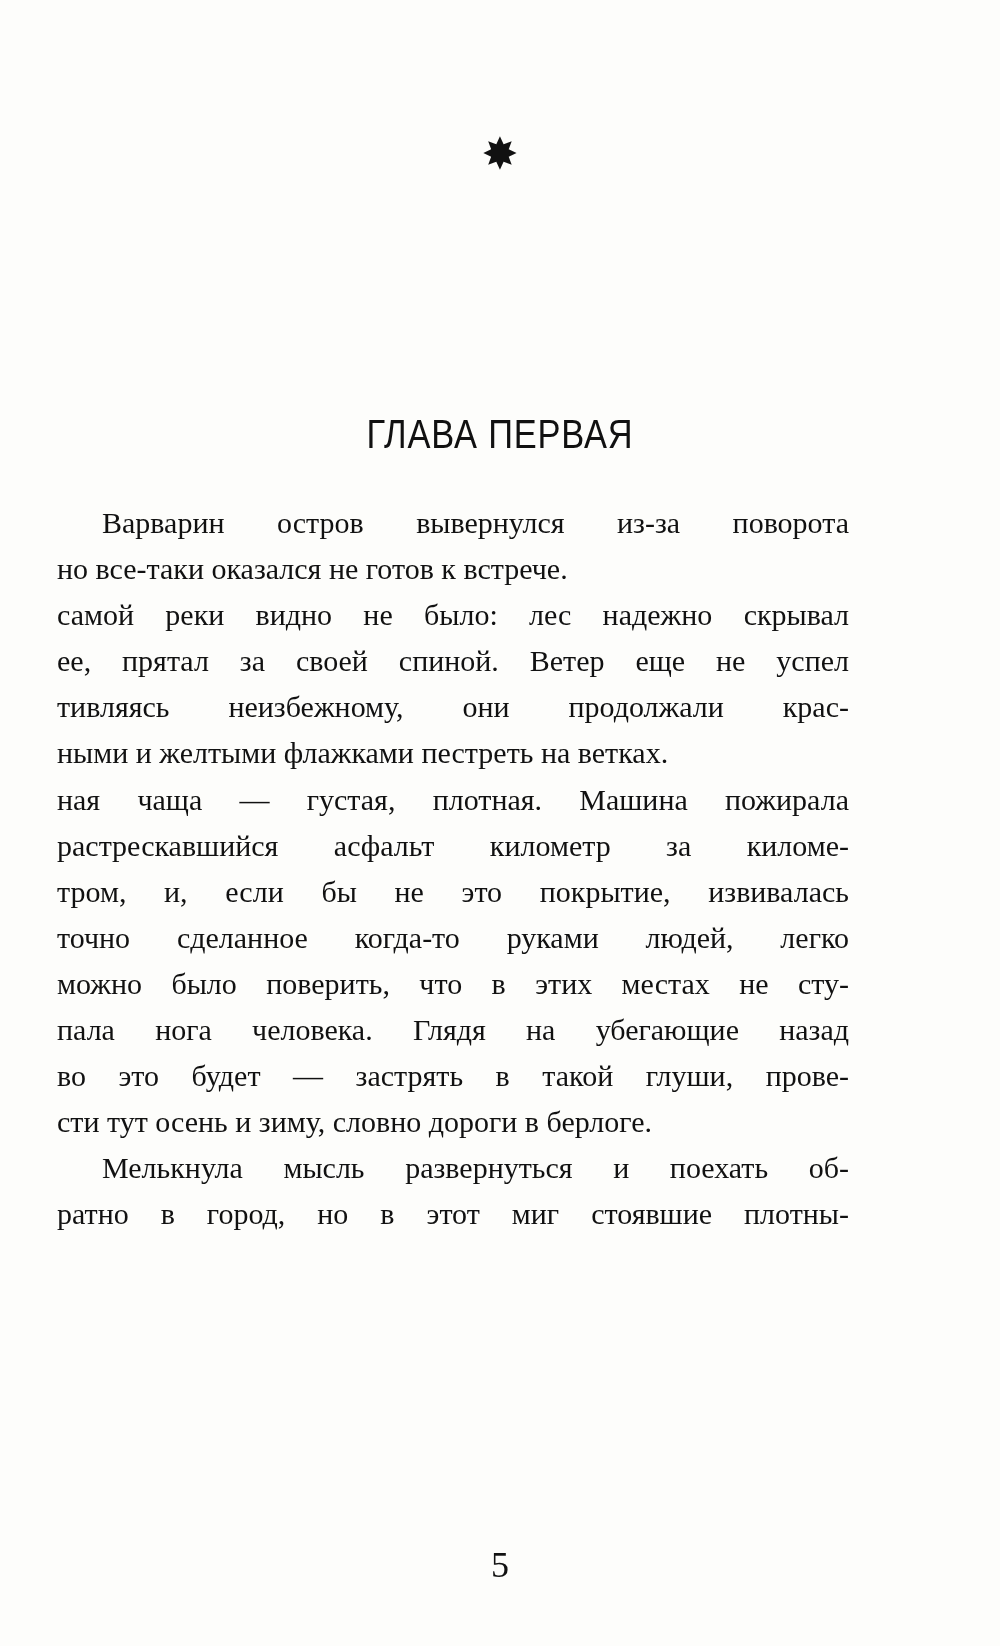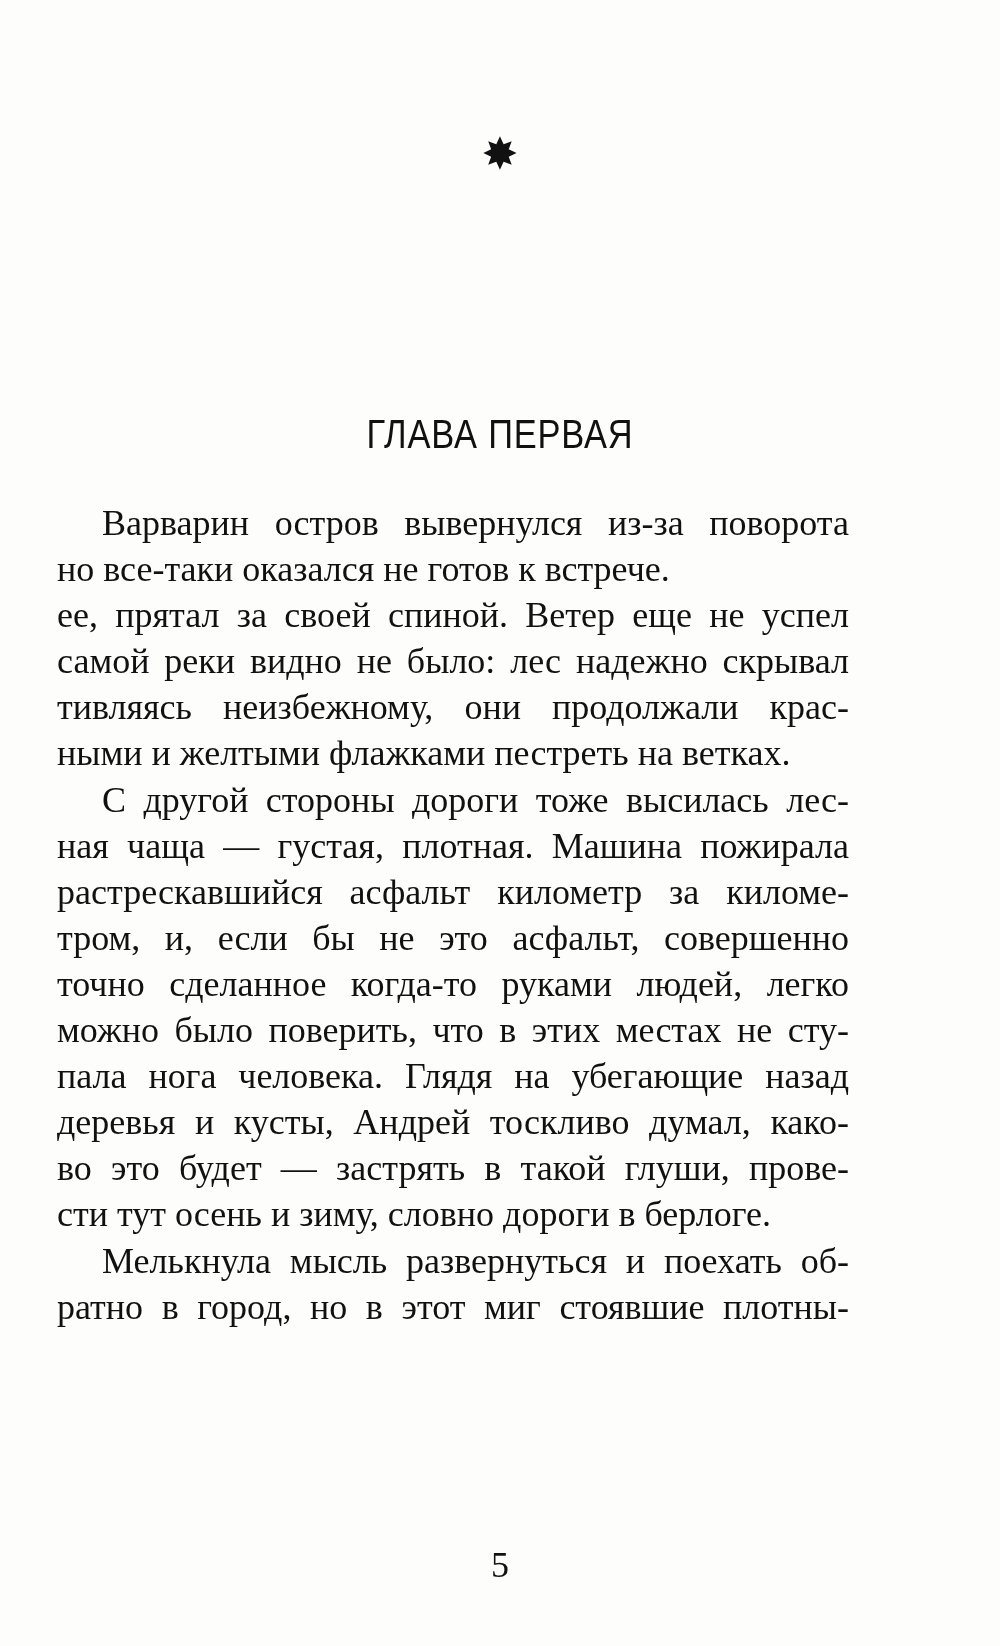--- a/index.html
+++ b/index.html
@@ -17,21 +17,21 @@
   }
   .chapter-title {
     position: absolute; left: 0; width: 1000px; top: 412px;
     text-align: center;
     font-family: "Liberation Sans", sans-serif;
     font-size: 40px; letter-spacing: 1px; transform: scaleX(0.86);
   }
   .body-text {
     position: absolute; left: 57px; top: 500px; width: 792px;
     font-family: "Liberation Serif", serif;
-    font-size: 36px; line-height: 46.1px;
+    font-size: 30px; line-height: 46.1px;
     text-align: justify;
     font-stretch: condensed;
   }
   .line {
     display: block; white-space: nowrap;
     text-align-last: justify; text-align: justify;
   }
   .line.last { text-align-last: left; }
   .indent { padding-left: 45px; }
   .page-number {
@@ -45,33 +45,31 @@
 
 <div class="ornament">✸</div>
 
 <div class="chapter-title">ГЛАВА ПЕРВАЯ</div>
 
 <div class="body-text">
 
   <span class="line indent">Варварин остров вывернулся из-за поворота</span>
   <span class="line last">но все-таки оказался не готов к встрече.</span>
 
+  <span class="line">самой реки видно не было: лес надежно скрывал</span>
   <span class="line">ее, прятал за своей спиной. Ветер еще не успел</span>
-  <span class="line">самой реки видно не было: лес надежно скрывал</span>
   <span class="line">тивляясь неизбежному, они продолжали крас-</span>
   <span class="line last">ными и желтыми флажками пестреть на ветках.</span>
 
-  <span class="line indent">С другой стороны дороги тоже высилась лес-</span>
   <span class="line">ная чаща — густая, плотная. Машина пожирала</span>
   <span class="line">растрескавшийся асфальт километр за киломе-</span>
-  <span class="line">тром, и, если бы не это асфальт, совершенно</span>
+  <span class="line">тром, и, если бы не это покрытие, извивалась</span>
   <span class="line">точно сделанное когда-то руками людей, легко</span>
   <span class="line">можно было поверить, что в этих местах не сту-</span>
   <span class="line">пала нога человека. Глядя на убегающие назад</span>
-  <span class="line">деревья и кусты, Андрей тоскливо думал, како-</span>
   <span class="line">во это будет — застрять в такой глуши, прове-</span>
   <span class="line last">сти тут осень и зиму, словно дороги в берлоге.</span>
 
   <span class="line indent">Мелькнула мысль развернуться и поехать об-</span>
   <span class="line">ратно в город, но в этот миг стоявшие плотны-</span>
 </div>
 
 <div class="page-number">5</div>
 
 </body></html>

